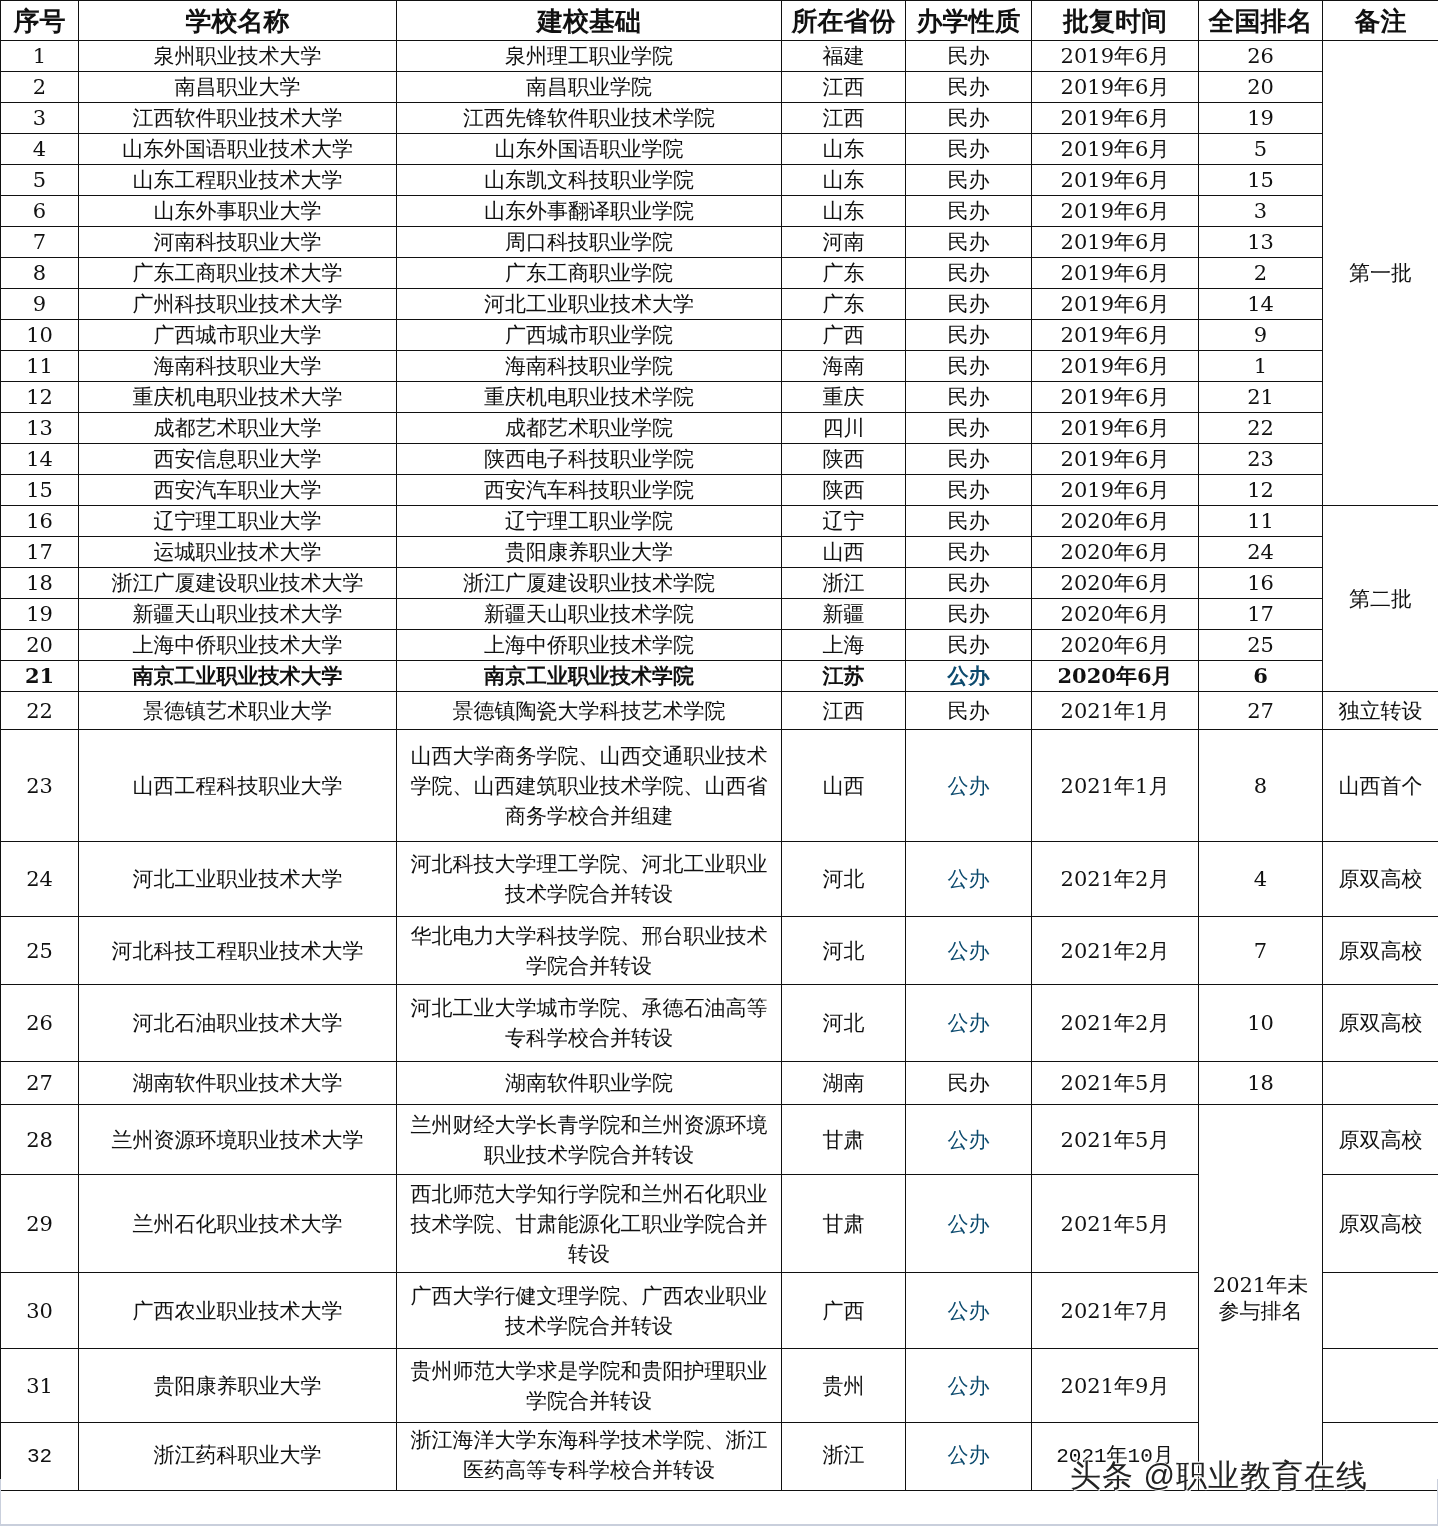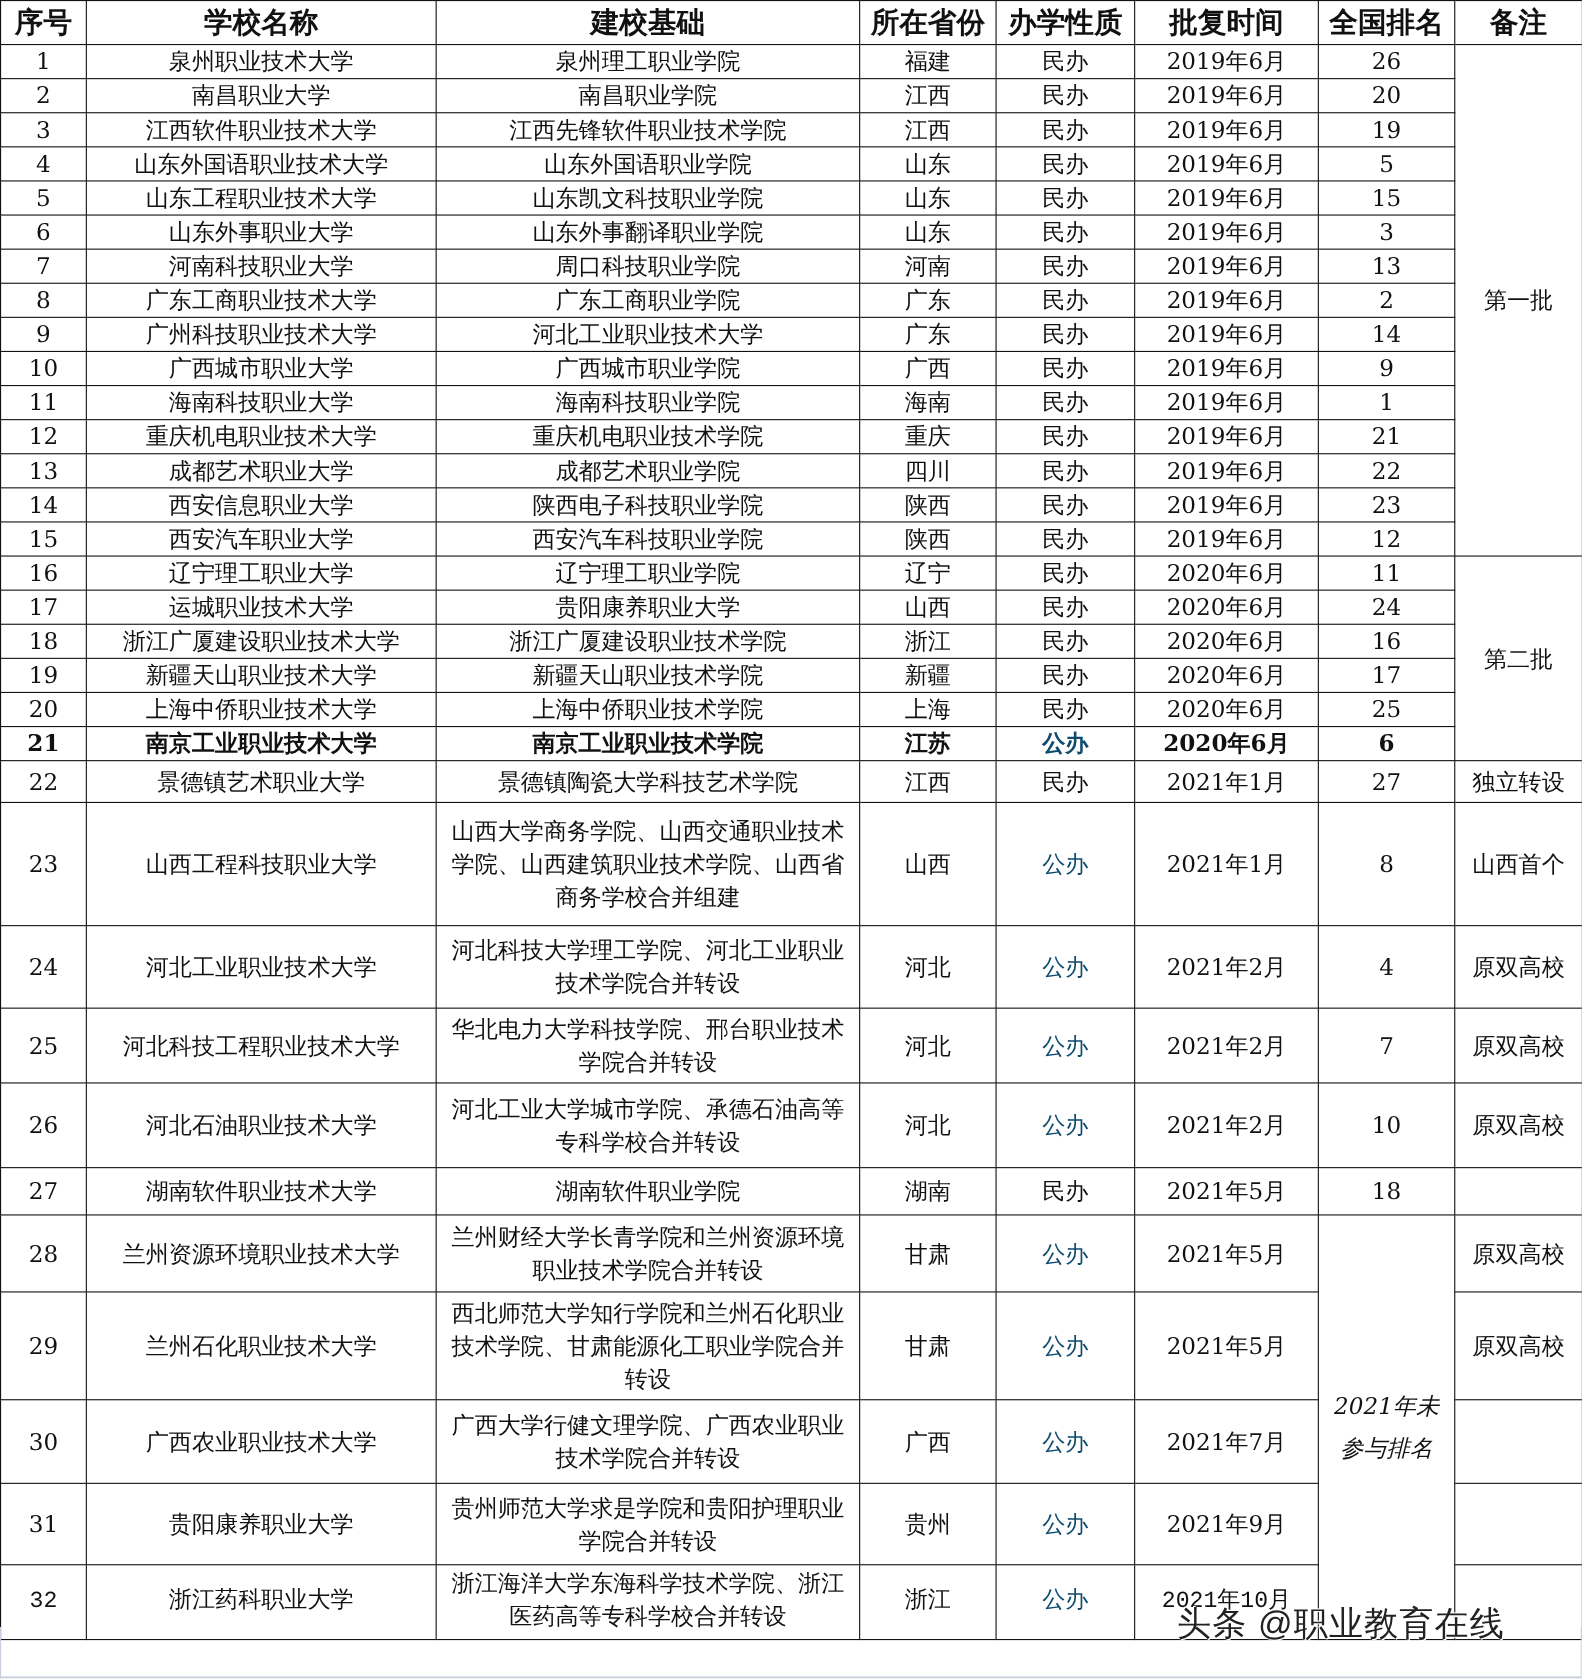--- a/index.html
+++ b/index.html
@@ -295,21 +295,21 @@
         <td>18</td>
         <td></td>
       </tr>
       <tr style="height: 70px;">
         <td>28</td>
         <td>兰州资源环境职业技术大学</td>
         <td class="multi">兰州财经大学长青学院和兰州资源环境职业技术学院合并转设</td>
         <td>甘肃</td>
         <td class="red">公办</td>
         <td>2021年5月</td>
-        <td rowspan="5" style="padding: 0px 10px; line-height: 39px; font-style: italic;">2021年未参与排名</td>
+        <td rowspan="5" style="padding: 0px 10px; line-height: 26px;">2021年未参与排名</td>
         <td>原双高校</td>
       </tr>
       <tr style="height: 98px;">
         <td>29</td>
         <td>兰州石化职业技术大学</td>
         <td class="multi">西北师范大学知行学院和兰州石化职业技术学院、甘肃能源化工职业学院合并转设</td>
         <td>甘肃</td>
         <td class="red">公办</td>
         <td>2021年5月</td>
         <td>原双高校</td>

